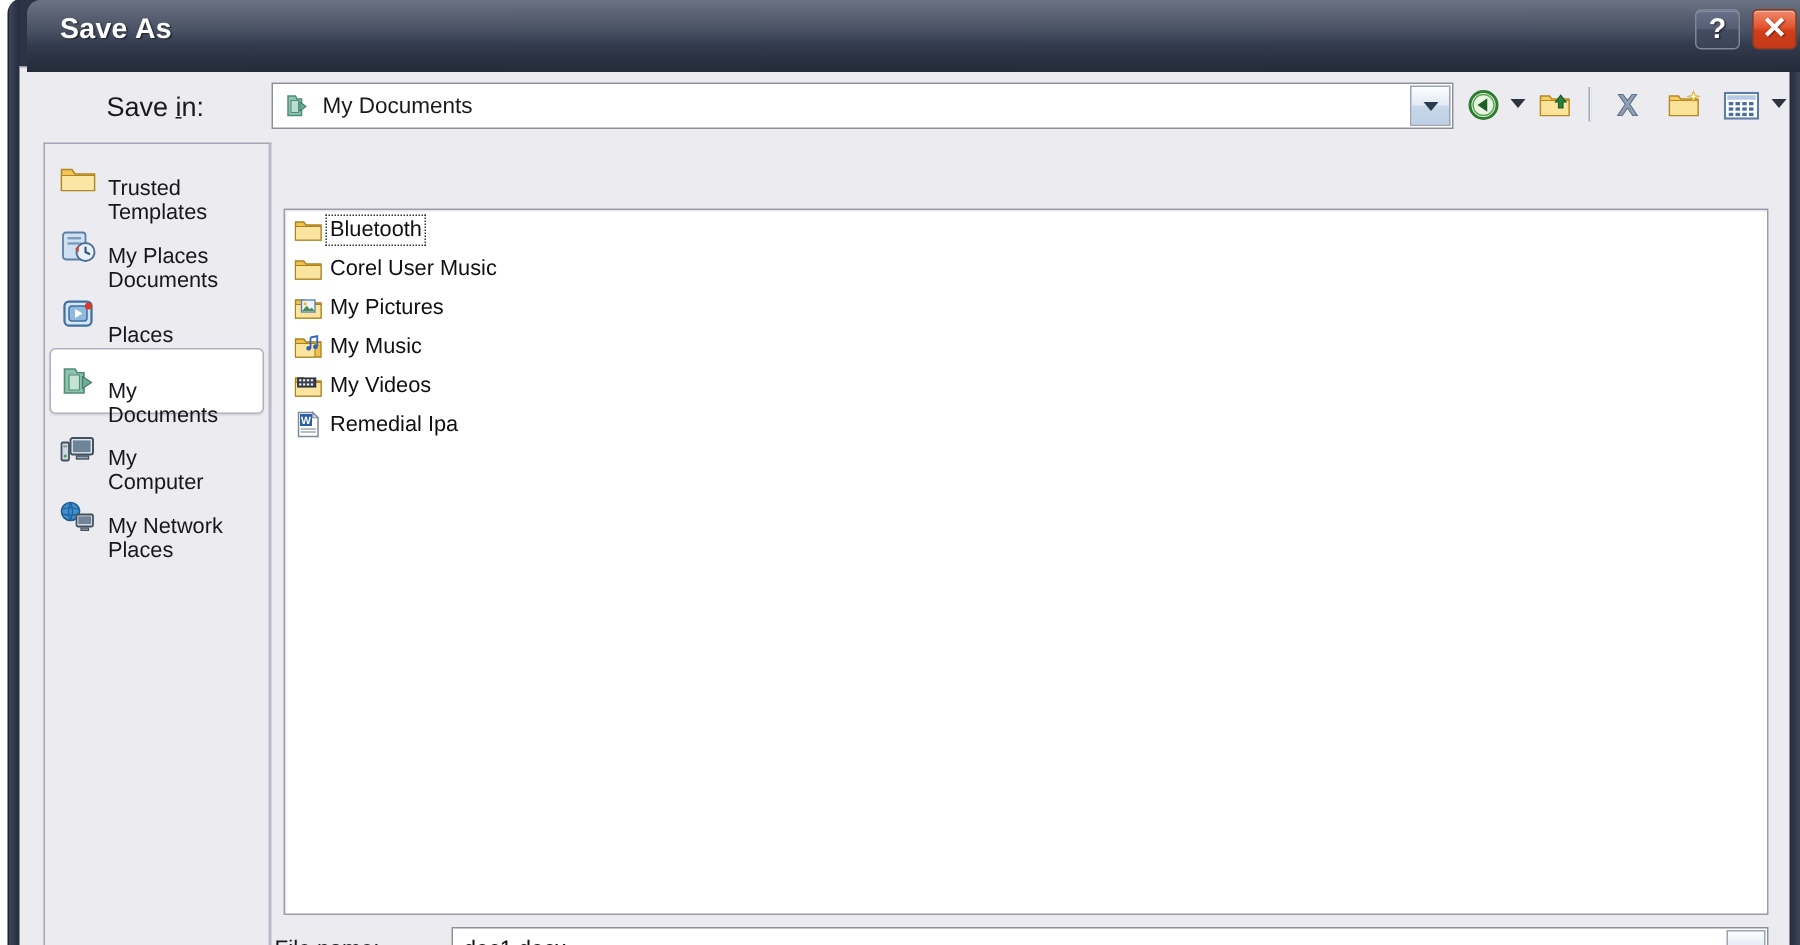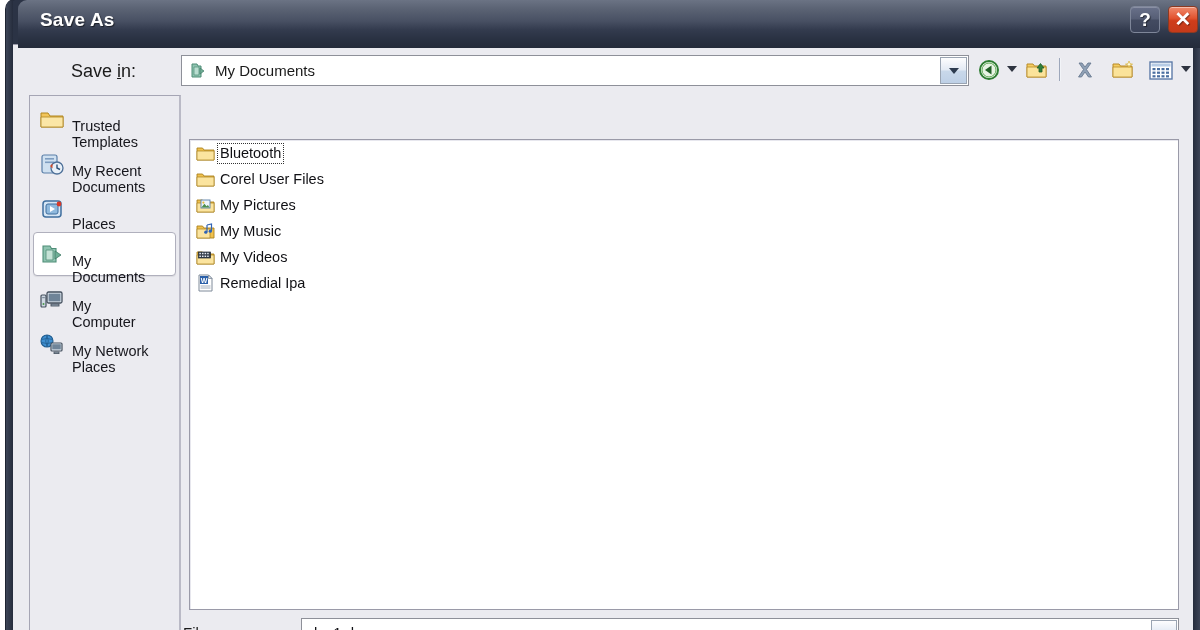--- a/index.html
+++ b/index.html
@@ -387,21 +387,21 @@
         <span class="place-icon">
           <svg width="26" height="24" viewBox="0 0 26 24">
             <rect x="3" y="3" width="15" height="18" rx="2" fill="#cfe0f0" stroke="#5a7fa8" stroke-width="1.2"></rect>
             <rect x="6" y="6" width="9" height="1.6" fill="#7d9cc0"></rect>
             <rect x="6" y="9.5" width="9" height="1.6" fill="#7d9cc0"></rect>
             <circle cx="18" cy="16" r="6" fill="#e8f0f8" stroke="#4d7098" stroke-width="1.3"></circle>
             <path d="M18 12.5 L18 16 L21 17.5" stroke="#2f5277" stroke-width="1.4" fill="none"></path>
             <path d="M13.5 11.5 L11 14 L13.5 16.5" fill="#d04a2a"></path>
           </svg>
         </span>
-        <span class="place-label">My Recent
+        <span class="place-label">My Places
 Documents</span>
       </div>
 
       <div class="place-item">
         <span class="place-icon">
           <svg width="26" height="24" viewBox="0 0 26 24">
             <rect x="4" y="4" width="18" height="16" rx="3" fill="#d6e6f5" stroke="#3f6f9e" stroke-width="1.5"></rect>
             <rect x="7" y="7" width="12" height="10" rx="2" fill="#8fb9dd" stroke="#3f6f9e" stroke-width="1"></rect>
             <path d="M11 9 L16 12 L11 15 Z" fill="#ffffff"></path>
             <circle cx="20" cy="7" r="2.4" fill="#d83a28"></circle>
@@ -464,21 +464,21 @@
         <span class="fname">Bluetooth</span>
       </div>
 
       <div class="file-row">
         <span class="file-icon">
           <svg width="19" height="17" viewBox="0 0 19 17">
             <path d="M1 3 L6.5 3 L8 5 L18 5 L18 15 L1 15 Z" fill="#f0c14e" stroke="#ab811d" stroke-width=".9"></path>
             <path d="M1 6 L18 6 L18 15 L1 15 Z" fill="#fbe49f" stroke="#ab811d" stroke-width=".7"></path>
           </svg>
         </span>
-        <span class="fname">Corel User Files</span>
+        <span class="fname">Corel User Music</span>
       </div>
 
 
       <div class="file-row">
         <span class="file-icon">
           <svg width="19" height="17" viewBox="0 0 19 17">
             <path d="M1 3 L6.5 3 L8 5 L18 5 L18 15 L1 15 Z" fill="#f0c14e" stroke="#ab811d" stroke-width=".9"></path>
             <path d="M1 6 L18 6 L18 15 L1 15 Z" fill="#fbe49f" stroke="#ab811d" stroke-width=".7"></path>
             <rect x="5" y="3" width="9" height="8" fill="#eef4fb" stroke="#5a7fa8" stroke-width=".9"></rect>
             <circle cx="7.4" cy="5.6" r="1.1" fill="#e8b93a"></circle>

